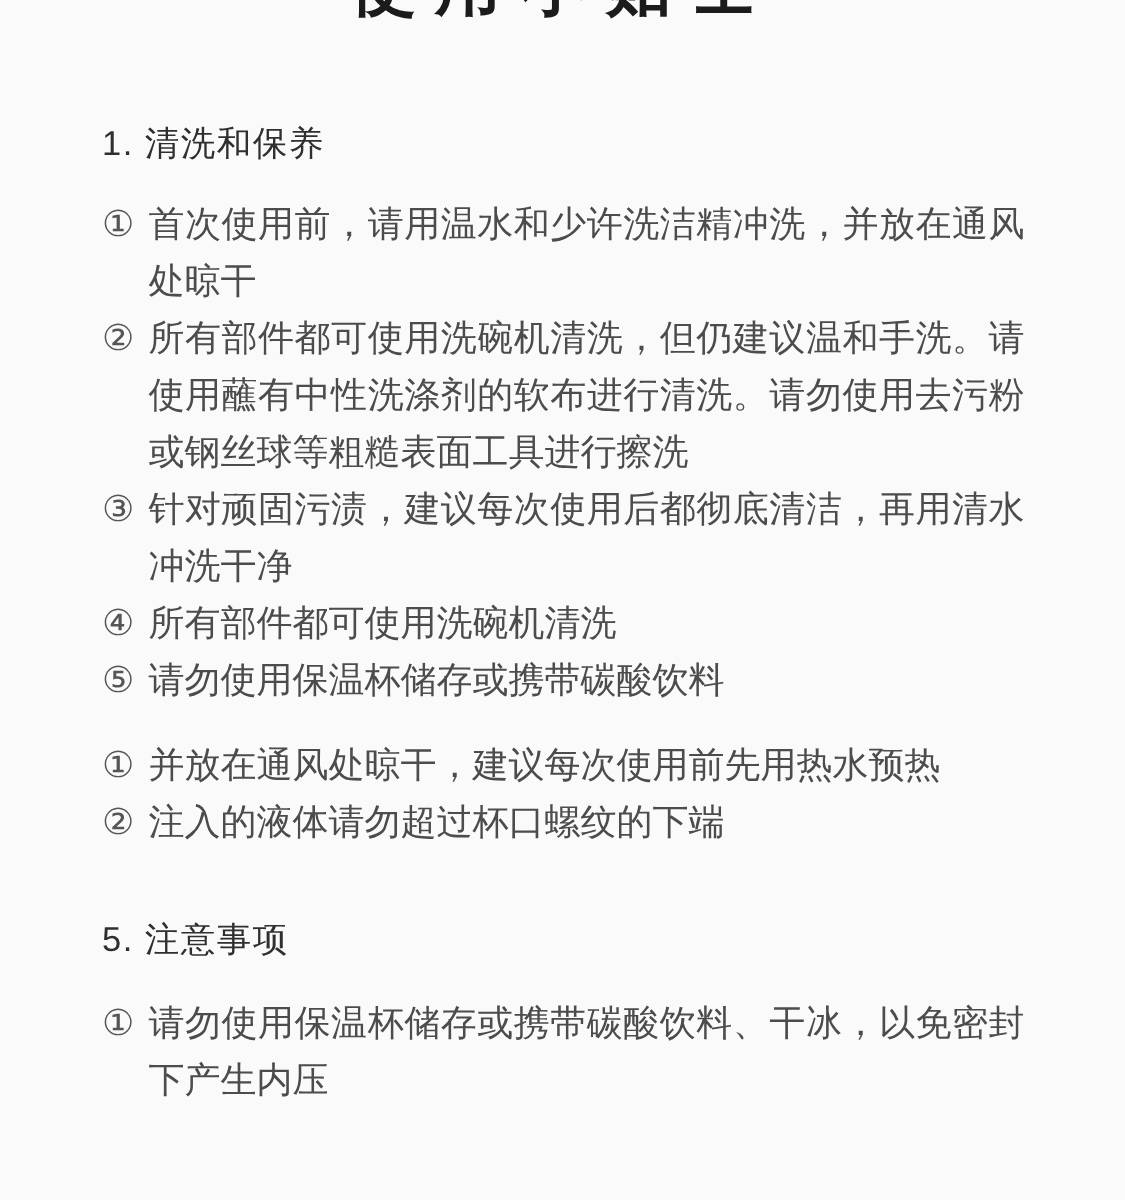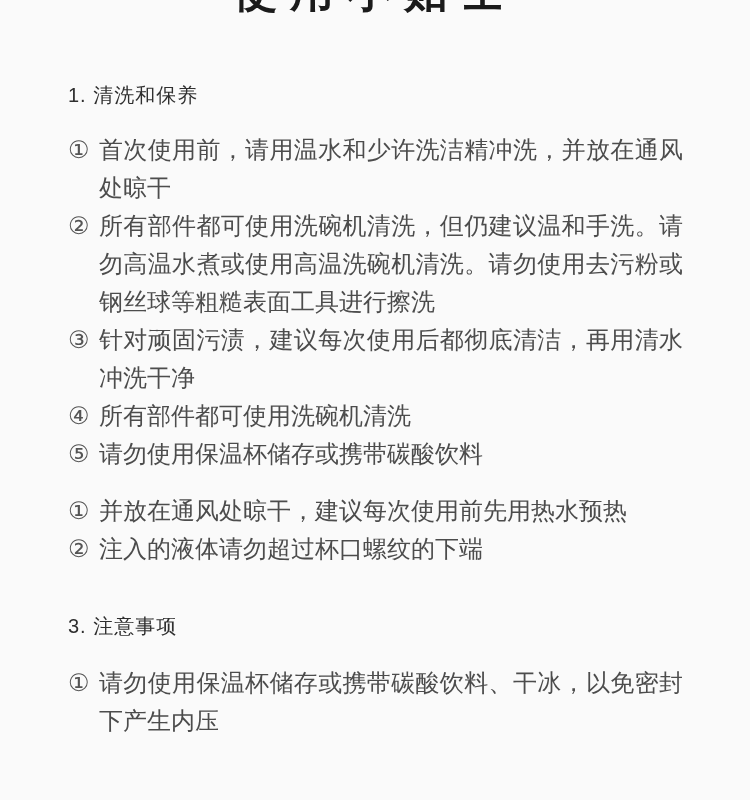--- a/index.html
+++ b/index.html
@@ -21,21 +21,21 @@
     font-size: 44px;
     line-height: 44px;
     font-weight: 700;
     letter-spacing: 13px;
     text-align: center;
     color: #1b1b1b;
     white-space: nowrap;
   }
   .section-heading {
     margin: 0;
-    font-size: 20px;
+    font-size: 23px;
     line-height: 33px;
     font-weight: 400;
     color: #2f2f2f;
     letter-spacing: 1px;
   }
   .section-cleaning .section-heading { margin-top: 66px; }
   .section-usage .section-heading,
   .section-notes .section-heading { margin-top: 42px; }
   .instruction-list {
     list-style: none;
@@ -69,21 +69,21 @@
 
   <section class="section-cleaning">
     <h2 class="section-heading">1. 清洗和保养</h2>
     <ul class="instruction-list">
       <li>
         <span class="item-marker">①</span>
         <span class="item-text">首次使用前，请用温水和少许洗洁精冲洗，并放在通风处晾干</span>
       </li>
       <li>
         <span class="item-marker">②</span>
-        <span class="item-text">所有部件都可使用洗碗机清洗，但仍建议温和手洗。请勿高温水煮或使用高温洗碗机清洗。请勿使用去污粉或钢丝球等粗糙表面工具进行擦洗</span>
+        <span class="item-text">所有部件都可使用洗碗机清洗，但仍建议温和手洗。请使用蘸有中性洗涤剂的软布进行清洗。请勿使用去污粉或钢丝球等粗糙表面工具进行擦洗</span>
       </li>
       <li>
         <span class="item-marker">③</span>
         <span class="item-text">针对顽固污渍，建议每次使用后都彻底清洁，再用清水冲洗干净</span>
       </li>
       <li>
         <span class="item-marker">④</span>
         <span class="item-text">所有部件都可使用洗碗机清洗</span>
       </li>
       <li>
@@ -100,21 +100,21 @@
         <span class="item-text">并放在通风处晾干，建议每次使用前先用热水预热</span>
       </li>
       <li>
         <span class="item-marker">②</span>
         <span class="item-text">注入的液体请勿超过杯口螺纹的下端</span>
       </li>
     </ul>
   </section>
 
   <section class="section-notes">
-    <h2 class="section-heading">3. 注意事项</h2>
+    <h2 class="section-heading">5. 注意事项</h2>
     <ul class="instruction-list">
       <li>
         <span class="item-marker">①</span>
         <span class="item-text">请勿使用保温杯储存或携带碳酸饮料、干冰，以免密封下产生内压</span>
       </li>
     </ul>
   </section>
 
 </div>
 

